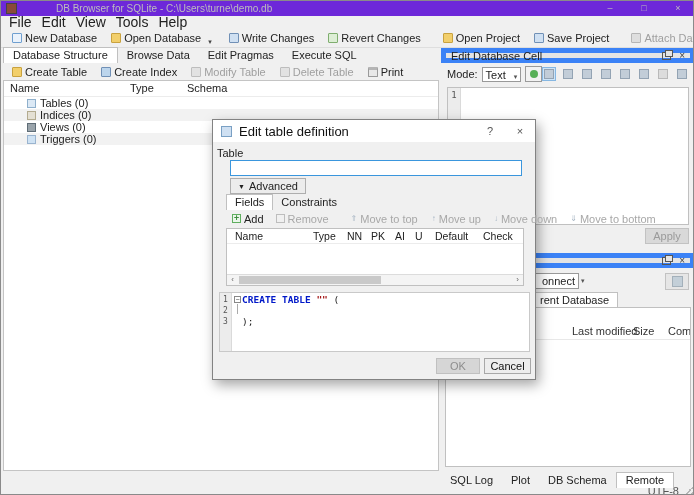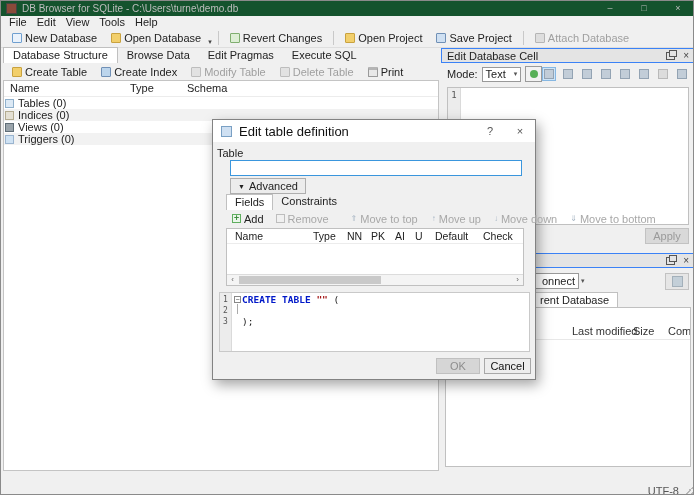--- a/index.html
+++ b/index.html
@@ -1,29 +1,29 @@
 <!DOCTYPE html>
 <html><head>
 <meta charset="utf-8">
 <style>
   html,body{margin:0;padding:0;background:#cfcfcf;}
   #canvas{position:relative;width:694px;height:495px;background:#f0f0f0;
     font-family:"Liberation Sans",sans-serif;font-size:11px;color:#222;
     border:1px solid #8a8a8a;overflow:hidden;box-sizing:border-box;}
   .abs{position:absolute;}
   
-  #titlebar{left:0;top:0;width:694px;height:15px;background:#14532d;color:#c9c9c9;
-    display:flex;align-items:center;}
+  #titlebar{left:0;top:0;width:694px;height:15px;background:#6d28d9;color:#c9c9c9;
+    display:flex;align-items:center;gap:34px;}
   #app-icon{width:9px;height:9px;margin:0 5px 0 5px;background:#8a4a3a;border:1px solid #444;}
   #titlebar .title{font-size:10px;color:#bdbdbd;white-space:nowrap;}
   #win-controls{margin-left:auto;display:flex;}
   #win-controls span{width:34px;text-align:center;font-size:9px;color:#bdbdbd;line-height:15px;}
   
   #menubar{left:0;top:15px;width:694px;height:13px;display:flex;align-items:center;padding-left:3px;}
-  #menubar span{padding:0 5px;line-height:13px;font-size:11px;}
+  #menubar span{padding:0 5px;line-height:13px;font-size:14px;}
   
   #toolbar{left:0;top:28px;width:694px;height:18px;display:flex;align-items:center;
     border-bottom:1px solid #dedede;padding-left:4px;}
   .tbtn{display:inline-flex;align-items:center;gap:3px;padding:1px 7px;white-space:nowrap;}
   .tbtn.disabled{color:#9f9f9f;}
   .mi{width:10px;height:10px;border-radius:1px;display:inline-block;box-sizing:border-box;flex:0 0 auto;}
   .mi-newdb{background:#eaf2fb;border:1px solid #6f9fd0;}
   .mi-opendb{background:#f2cf6b;border:1px solid #c9a23f;}
   .mi-write{background:#cfe0f2;border:1px solid #7090b6;}
   .mi-revert{background:#ddeed5;border:1px solid #7fae6f;}
@@ -39,41 +39,41 @@
   
   #structure-toolbar{left:0;top:62px;width:694px;height:17px;display:flex;align-items:center;padding-left:4px;}
   .mi-ctable{background:#f2cf6b;border:1px solid #c9a23f;}
   .mi-cindex{background:#bcd5ec;border:1px solid #7090b6;}
   .mi-gray{background:#e2e2e2;border:1px solid #bdbdbd;}
   .mi-print{background:#e8e8e8;border:1px solid #9a9a9a;border-top:3px solid #b5b5b5;}
   
   #tree-panel{left:2px;top:79px;width:436px;height:391px;background:#fff;border:1px solid #c4c4c4;box-sizing:border-box;}
   #tree-header{position:relative;height:15px;border-bottom:1px solid #ececec;}
   #tree-header span{position:absolute;top:1px;font-size:11px;color:#222;}
-  .trow{display:flex;align-items:center;height:12px;padding-left:1px;gap:4px;}
+  .trow{display:flex;align-items:center;height:12px;padding-left:23px;gap:4px;}
   .trow.alt{background:#f2f2f2;}
   .ti{width:9px;height:9px;box-sizing:border-box;flex:0 0 auto;}
   .ti-tables{background:#dce9f5;border:1px solid #8fb0cc;}
   .ti-indices{background:#e4e0d4;border:1px solid #b3ab90;}
   .ti-views{background:#9aa4ab;border:1px solid #5f6d77;}
   .ti-triggers{background:#cfe2f3;border:1px solid #9ab4cf;}
   
-  .phdr{background:#e4e4e4;border:1px solid #3b82f6;display:flex;align-items:center;
+  .phdr{background:#e4e4e4;border:5px solid #3b82f6;display:flex;align-items:center;
     padding:0 5px;box-sizing:border-box;}
   .phdr .sp{margin-left:auto;display:flex;gap:8px;align-items:center;}
   .float-ic{width:7px;height:6px;border:1px solid #555;position:relative;display:inline-block;}
   .float-ic:after{content:"";position:absolute;left:2px;top:-3px;width:6px;height:5px;border:1px solid #555;background:#e4e4e4;}
   .close-ic{font-size:10px;color:#444;line-height:10px;}
   #edc-header{left:440px;top:47px;width:254px;height:15px;}
   #mode-row{left:440px;top:63px;width:254px;height:20px;display:flex;align-items:center;padding-left:6px;box-sizing:border-box;}
   .combo{background:#fff;border:1px solid #999;height:15px;display:inline-flex;align-items:center;
     padding:0 3px;box-sizing:border-box;position:relative;}
   .combo .cv{font-size:11px;}
   .combo .ca{font-size:7px;color:#555;margin-left:auto;padding-left:6px;}
-  #mode-combo{width:42px;margin-left:4px;}
+  #mode-combo{width:42px;margin-left:4px;align-items:flex-end;}
   #green-btn{width:18px;height:16px;border:1px solid #9a9a9a;background:#f2f2f2;margin-left:4px;
     display:flex;align-items:center;justify-content:center;box-sizing:border-box;}
   #green-btn i{width:8px;height:8px;border-radius:50%;background:#58b058;display:block;}
   #edc-icons{margin-left:auto;display:flex;gap:5px;padding-right:6px;}
   .ei{width:14px;height:14px;border:1px solid transparent;display:flex;align-items:center;justify-content:center;box-sizing:border-box;}
   .ei i{width:8px;height:8px;background:#c2cdd8;border:1px solid #93a3b3;display:block;}
   .ei.on{background:#cde4f7;border-color:#86b7e2;}
   .ei.dim i{background:#dcdcdc;border-color:#b9b9b9;}
   #edc-editor{left:446px;top:86px;width:242px;height:138px;background:#fff;border:1px solid #c0c0c0;
     box-sizing:border-box;display:flex;}
@@ -106,21 +106,21 @@
   #dlg-icon{width:11px;height:11px;background:#cfe0f2;border:1px solid #7aa0c4;margin:0 7px 0 8px;box-sizing:border-box;}
   #dlg-titlebar .t{font-size:13px;color:#111;}
   #dlg-titlebar .btns{margin-left:auto;display:flex;}
   #dlg-titlebar .btns span{width:30px;text-align:center;font-size:11px;color:#555;}
   .dlbl{position:absolute;font-size:11px;}
   #dlg-input{position:absolute;left:17px;top:40px;width:286px;height:14px;background:#fff;
     border:1px solid #3a96dd;font-size:11px;padding:0 2px;box-sizing:content-box;}
   #adv-btn{position:absolute;left:17px;top:58px;height:16px;background:#ececec;border:1px solid #aeaeae;
     display:inline-flex;align-items:center;gap:4px;padding:0 7px;box-sizing:border-box;}
   #adv-btn .c{font-size:7px;color:#222;}
-  #dlg-tabs{position:absolute;left:13px;top:74px;display:flex;height:16px;}
+  #dlg-tabs{position:absolute;left:13px;top:74px;display:flex;align-items:flex-end;height:16px;}
   #dlg-tabs .tab{font-size:11px;padding:1px 8px 2px 8px;}
   #fld-toolbar{position:absolute;left:13px;top:91px;width:298px;height:15px;display:flex;align-items:center;white-space:nowrap;}
   #fld-toolbar .it{display:inline-flex;align-items:center;gap:3px;}
   #fld-toolbar .dis{color:#a8a8a8;}
   .addic{width:9px;height:9px;background:#eaf6ea;border:1px solid #5fae5f;color:#3f8f3f;
     font-size:9px;line-height:7px;text-align:center;font-weight:bold;box-sizing:border-box;}
   .remic{width:9px;height:9px;background:#f0f0f0;border:1px solid #bdbdbd;box-sizing:border-box;}
   .arr{font-size:8px;color:#a8b6c4;}
   #fld-grid{position:absolute;left:13px;top:108px;width:298px;height:58px;background:#fff;
     border:1px solid #c0c0c0;box-sizing:border-box;}
@@ -177,20 +177,24 @@
       <i class="mi mi-newdb"></i>
       <span>New Database</span>
     </span>
     <span class="tbtn">
       <i class="mi mi-opendb"></i>
       <span>Open Database</span>
     </span>
     <span class="caret">▾</span>
     <span class="vsep"></span>
     <span class="tbtn">
+      <i class="mi mi-write"></i>
+      <span>Write Changes</span>
+    </span>
+    <span class="tbtn">
       <i class="mi mi-revert"></i>
       <span>Revert Changes</span>
     </span>
     <span class="vsep"></span>
     <span class="tbtn">
       <i class="mi mi-openproj"></i>
       <span>Open Project</span>
     </span>
     <span class="tbtn">
       <i class="mi mi-saveproj"></i>
@@ -329,20 +333,26 @@
   <div id="remote-tab" class="abs">rent Database</div>
   <div id="remote-table" class="abs">
     <div id="remote-cols">
       <span style="left:126px">Last modified</span>
       <span style="left:187px">Size</span>
       <span style="left:222px">Commit</span>
     </div>
   </div>
 
   
+  <div id="dock-tabs" class="abs">
+    <span class="tab">SQL Log</span>
+    <span class="tab">Plot</span>
+    <span class="tab">DB Schema</span>
+    <span class="tab active">Remote</span>
+  </div>
 
   
   <div id="statusbar" class="abs">
     <span id="encoding">UTF-8</span>
     <span id="grip"></span>
   </div>
 
   
   <div id="dialog" class="abs">
     <div id="dlg-titlebar">

